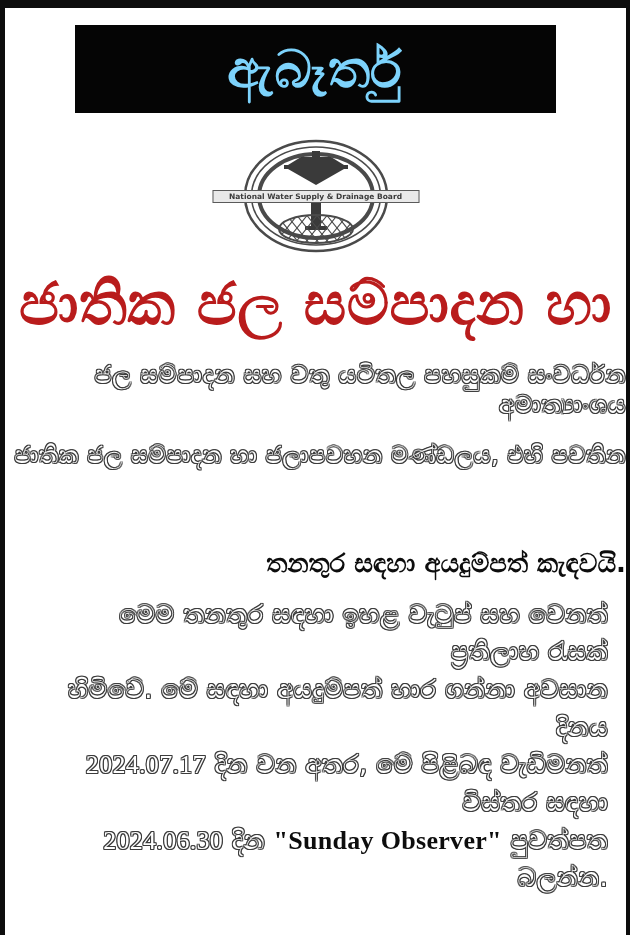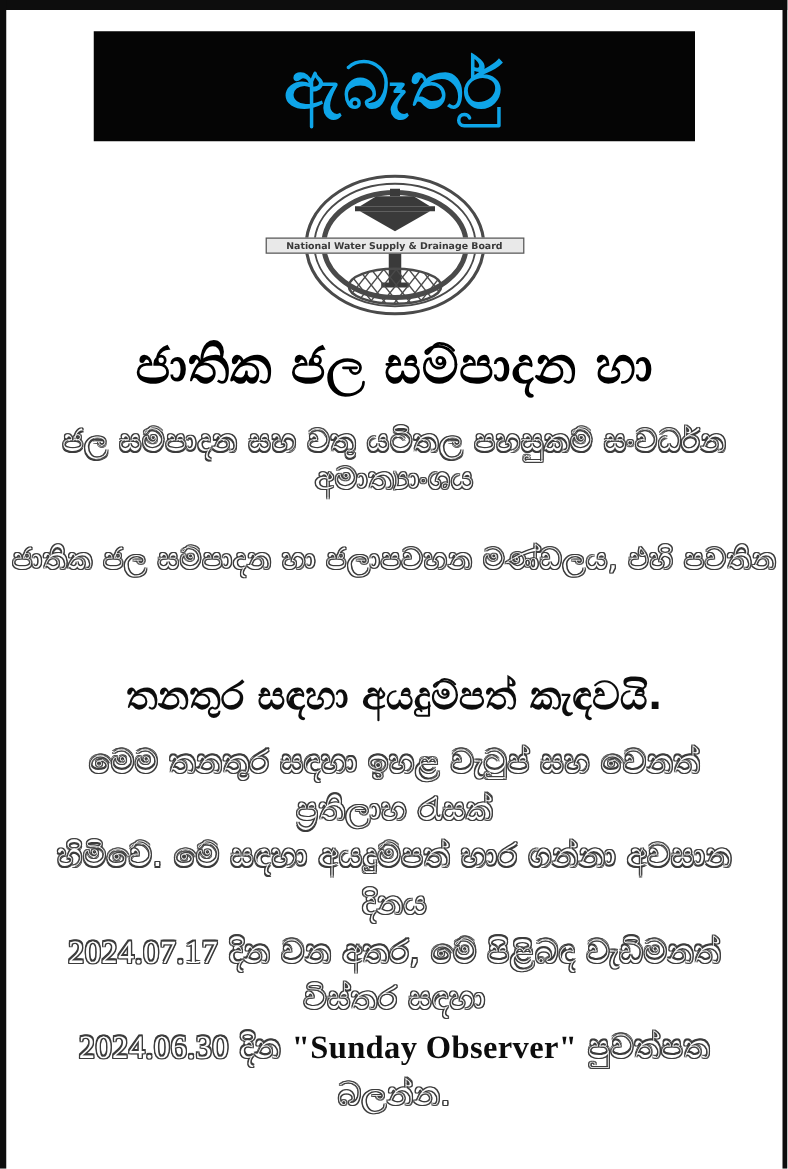--- a/index.html
+++ b/index.html
@@ -16,21 +16,21 @@
     border-left: 5px solid #0d0d0d;
     border-right: 4px solid #0d0d0d;
     position: relative;
     text-align: center;
     overflow: hidden;
   }
   .banner {
     margin: 17px auto 0 auto;
     width: 481px; height: 88px;
     background: #050505;
-    color: #0ea5e9;
+    color: #7dd3fc;
     font-size: 52px;
     font-weight: bold;
     line-height: 88px;
     letter-spacing: 2px;
   }
   
   .logo {
     position: relative;
     width: 150px; height: 116px;
     margin: 25px auto 0 auto;
@@ -45,48 +45,50 @@
     color: #3a3a3a;
     font-size: 7.5px;
     font-weight: bold;
     line-height: 11px;
     padding: 0 16px;
     white-space: nowrap;
   }
   
   .org-title {
     margin-top: 13px;
-    font-size: 41px;
+    font-size: 59px;
     font-weight: bold;
-    color: #000000;
+    color: #b91c1c;
     line-height: 1.26;
     letter-spacing: 0.5px;
   }
   .position-title {
     margin-top: 19px;
     font-size: 34px;
     font-weight: bold;
     color: #0d0d0d;
     line-height: 1.3;
   }
   .call-line {
     margin-top: 15px;
-    font-size: 31px;
+    font-size: 26px;
     font-weight: bold;
     color: #0d0d0d;
+    text-align: right;
   }
   
   .outline {
     color: #ffffff;
     text-shadow:
       -1px 0 #3c3c3c, 1px 0 #3c3c3c, 0 -1px #3c3c3c, 0 1px #3c3c3c,
       -1px -1px #3c3c3c, 1px -1px #3c3c3c, -1px 1px #3c3c3c, 1px 1px #3c3c3c;
+    text-align: right;
   }
   .ministry-line { margin-top: 19px; font-size: 25px; letter-spacing: 0.5px; }
-  .board-line   { margin-top: 35px; font-size: 24px; letter-spacing: 0.5px; }
+  .board-line   { margin-top: 21px; font-size: 24px; letter-spacing: 0.5px; }
   .body-par {
     margin: 17px auto 0 auto;
     width: 585px;
     font-size: 26px;
     line-height: 1.45;
     letter-spacing: 0.3px;
   }
   .serif-date { font-family: "Liberation Serif", serif; }
   .newspaper {
     font-family: "Liberation Serif", serif;

